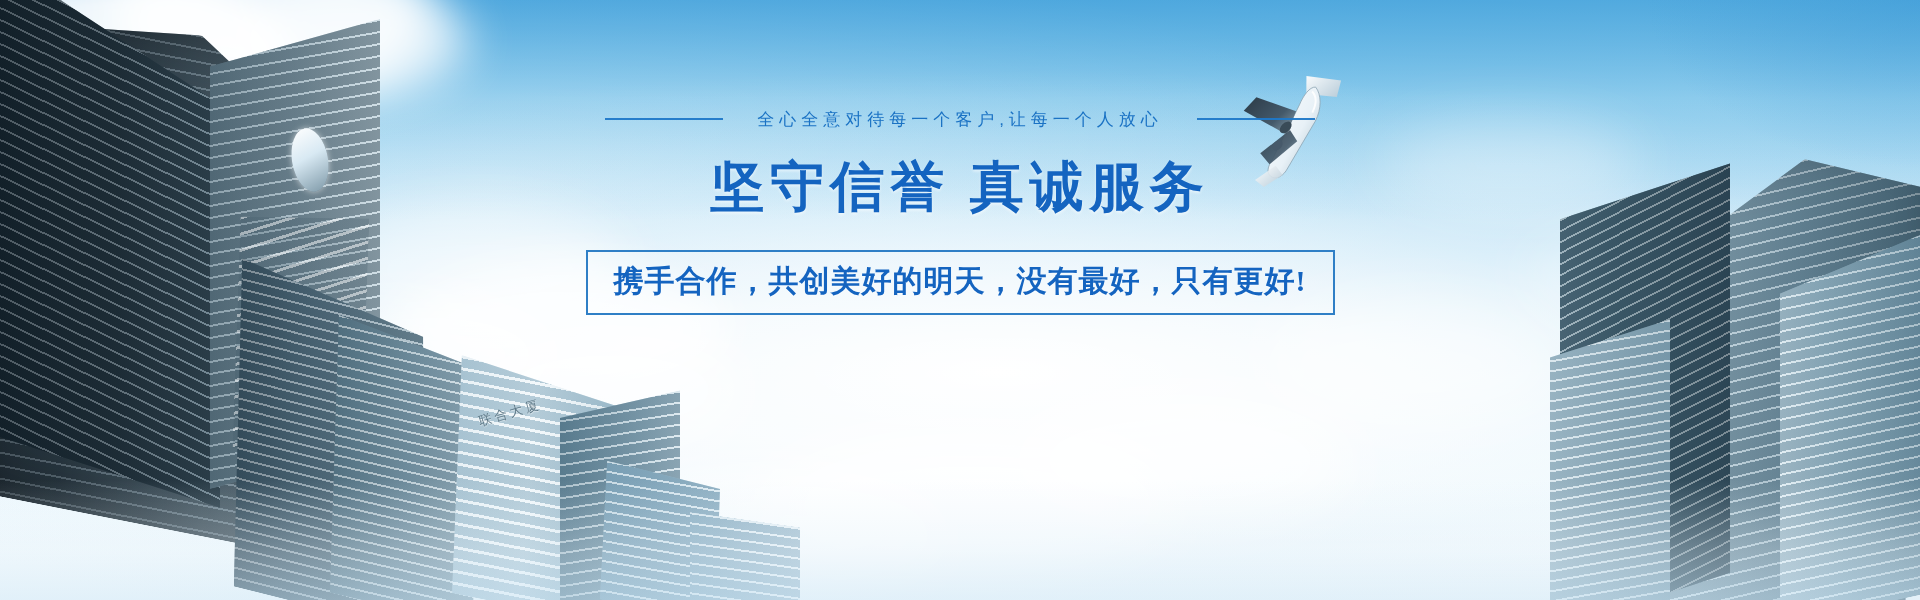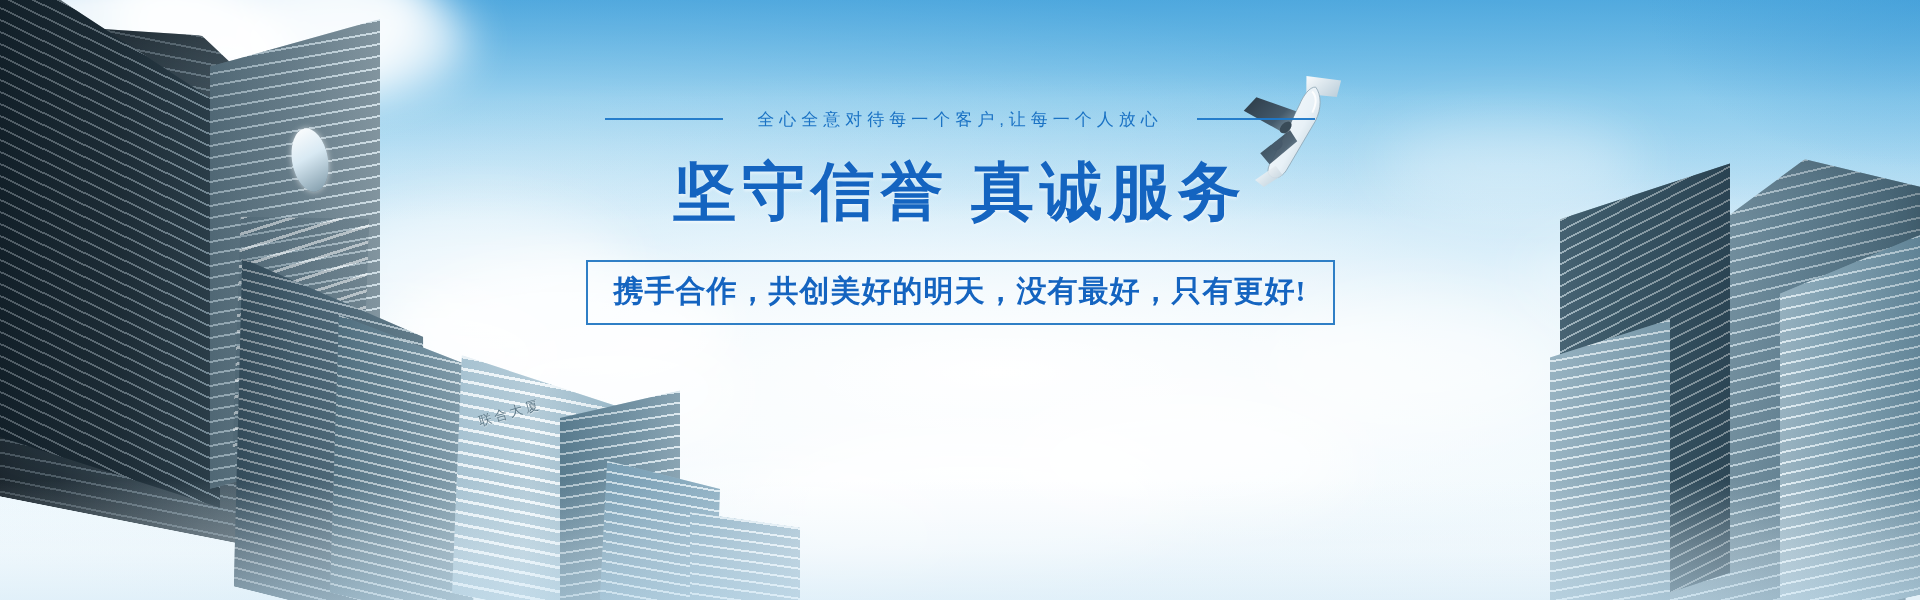--- a/index.html
+++ b/index.html
@@ -245,21 +245,21 @@
     font-size:17px;
     letter-spacing:5px;
     color:#1a72c4;
     white-space:nowrap;
     font-weight:400;
   }
 
   .headline{
     margin-top:26px;
     font-family:"Liberation Serif", "DejaVu Serif", serif;
-    font-size:63px;
+    font-size:54px;
     font-weight:700;
     letter-spacing:6px;
     color:#1464c0;
     white-space:nowrap;
     line-height:1.08;
     text-shadow:0 2px 3px rgba(255,255,255,0.55);
   }
 
   .subtitle-box{
     margin-top:34px;

